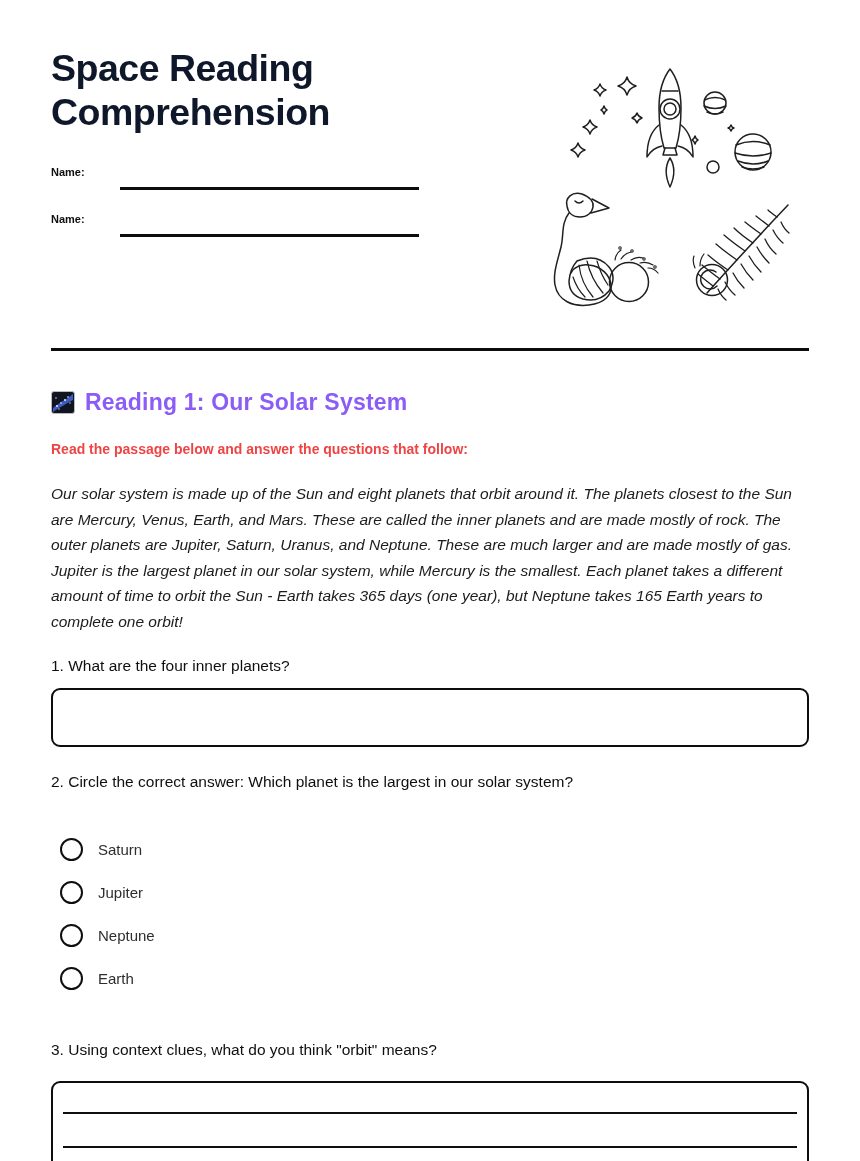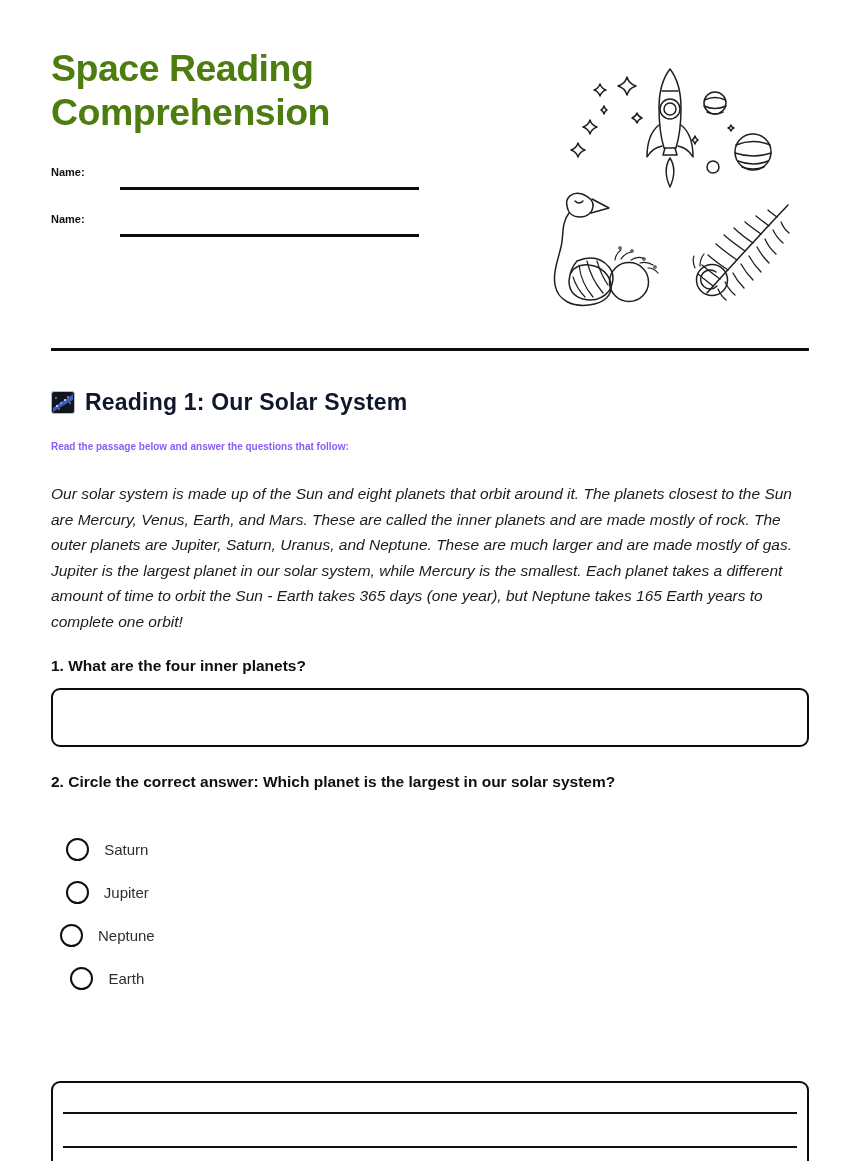--- a/index.html
+++ b/index.html
@@ -3,51 +3,51 @@
 <meta charset="utf-8">
 <style>
   html,body{margin:0;padding:0;background:#fff;}
   .page{
     position:relative;width:860px;height:1161px;background:#ffffff;
     overflow:hidden;font-family:"Liberation Sans",sans-serif;color:#111;
   }
   
   .title{
     position:absolute;left:51px;top:46px;width:370px;
-    font-size:37.5px;font-weight:700;line-height:44px;letter-spacing:-0.5px;color:#4d7c0f;
+    font-size:37.5px;font-weight:700;line-height:44px;letter-spacing:-0.5px;color:#0f172a;
   }
   .field-label{position:absolute;left:51px;font-size:11px;font-weight:700;color:#0f0f0f;}
   .field-line{position:absolute;left:120px;width:299px;height:2.5px;background:#0d0d0d;cursor:text;}
   .field-value{position:absolute;left:124px;width:290px;font-size:15px;color:#111;}
   .illustration{position:absolute;left:545px;top:55px;}
   
   .divider{position:absolute;left:51px;top:348px;width:758px;height:3px;background:#0c0c0c;}
   
   .section-heading{
     position:absolute;left:51px;top:389px;display:flex;align-items:center;gap:10px;
-    font-size:23px;font-weight:700;color:#0f172a;letter-spacing:0.2px;
+    font-size:23px;font-weight:700;color:#8b5cf6;letter-spacing:0.2px;
   }
-  .instructions{position:absolute;left:51px;top:441px;font-size:10px;font-weight:700;color:#8b5cf6;}
+  .instructions{position:absolute;left:51px;top:441px;font-size:14px;font-weight:700;color:#ef4444;}
   .passage{
     position:absolute;left:51px;top:481px;width:760px;
     font-size:15.5px;font-style:italic;line-height:25.5px;color:#1c1c1c;
   }
-  .question{position:absolute;left:51px;font-size:15.5px;font-weight:700;color:#0f0f0f;}
+  .question{position:absolute;left:51px;font-size:15.5px;font-weight:400;color:#0f0f0f;}
   .q1{top:657px;} .q2{top:773px;} .q3{top:1041px;}
   .answer-box{
     position:absolute;left:51px;width:758px;box-sizing:border-box;
     border:2.5px solid #0d0d0d;border-radius:9px;background:#fff;cursor:text;
   }
   .box-q1{top:688px;height:59px;}
   .box-q3{top:1081px;height:132px;}
   .rule-line{position:absolute;left:10px;right:10px;height:1.5px;background:#0f0f0f;}
   .rule-1{top:29px;} .rule-2{top:63px;}
   
   .options{position:absolute;left:60px;top:838px;}
-  .option-row{display:flex;align-items:center;height:23px;margin-bottom:20px;cursor:pointer;justify-content:center;}
+  .option-row{display:flex;align-items:center;height:23px;margin-bottom:20px;cursor:pointer;}
   .radio{width:23px;height:23px;box-sizing:border-box;border:2.5px solid #0f0f0f;border-radius:50%;background:#fff;}
   .option-label{margin-left:15px;font-size:15px;color:#2e2e2e;}
 </style>
 </head>
 <body>
 
 <div class="page">
 
   <div class="title">Space Reading Comprehension</div>
 
@@ -158,19 +158,20 @@
     <div class="option-row">
       <div class="radio"></div>
       <div class="option-label">Neptune</div>
     </div>
     <div class="option-row">
       <div class="radio"></div>
       <div class="option-label">Earth</div>
     </div>
   </div>
 
+  <div class="question q3">3. Using context clues, what do you think "orbit" means?</div>
   <div class="answer-box box-q3">
     <div class="rule-line rule-1"></div>
     <div class="rule-line rule-2"></div>
     <span></span>
   </div>
 
 </div>
 
 </body></html>

